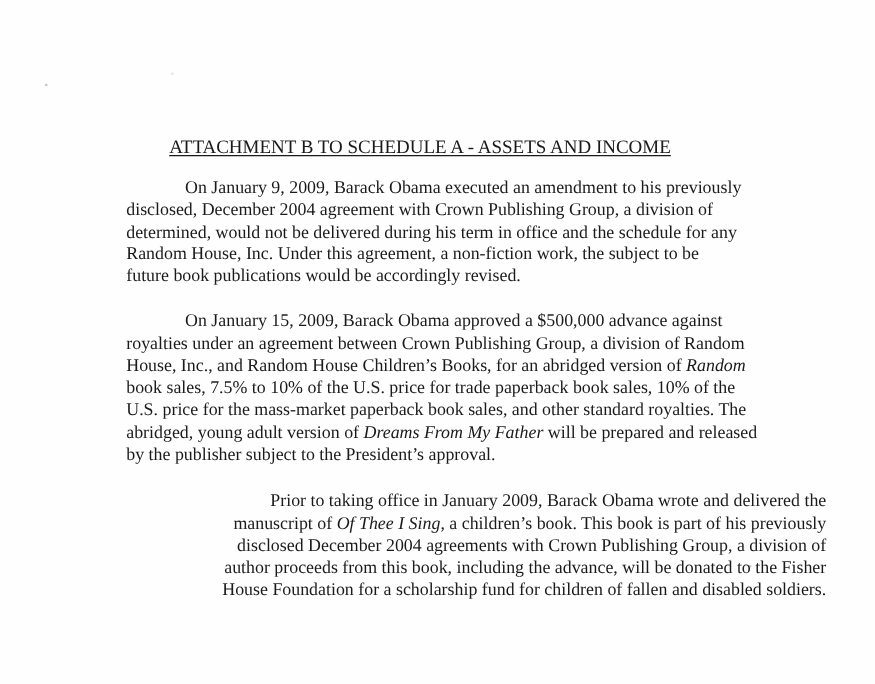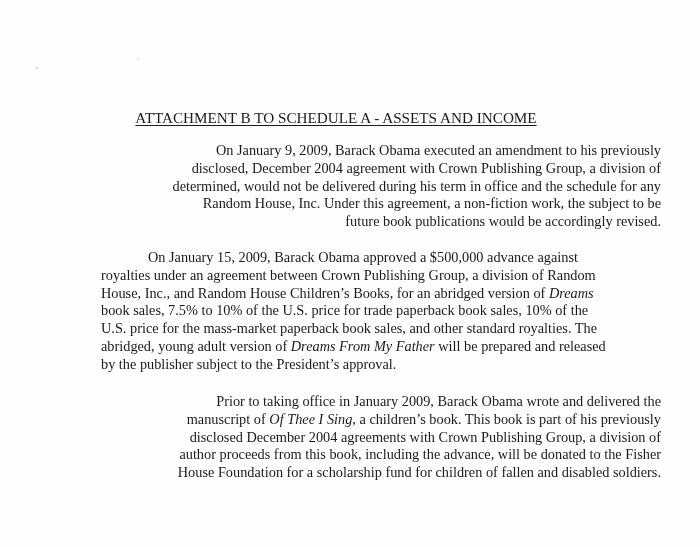--- a/index.html
+++ b/index.html
@@ -48,21 +48,21 @@
       font-size: 14.3px;
       line-height: 17.8px;
     }
     .para .line {
       display: block;
       white-space: nowrap;
     }
     .para .line.indent {
       padding-left: 47px;
     }
-    .p1 { top: 142px; text-align: right; }
+    .p1 { top: 142px; }
     .p2 { top: 249px; }
     .p3 { top: 393px; text-align: right; }
     em { font-style: italic; }
   </style>
 </head>
 <body>
 
 <div class="page">
   <span class="speck" style="left:36px;top:67px;"></span>
   <span class="speck" style="left:137px;top:58px;opacity:0.3;"></span>
@@ -73,21 +73,21 @@
   <div class="para p1">
       <span class="line indent"><span>On January 9, 2009, Barack Obama executed an amendment to his previously</span></span>
       <span class="line"><span>disclosed, December 2004 agreement with Crown Publishing Group, a division of</span></span>
       <span class="line"><span>determined, would not be delivered during his term in office and the schedule for any</span></span>
       <span class="line"><span>Random House, Inc.  Under this agreement, a non-fiction work, the subject to be</span></span>
       <span class="line"><span>future book publications would be accordingly revised.</span></span>
     </div>
   <div class="para p2">
       <span class="line indent"><span>On January 15, 2009, Barack Obama approved a $500,000 advance against</span></span>
       <span class="line"><span>royalties under an agreement between Crown Publishing Group, a division of Random</span></span>
-      <span class="line"><span>House, Inc., and Random House Children’s Books, for an abridged version of </span><em>Dreams</em></span>
+      <span class="line"><span>House, Inc., and Random House Children’s Books, for an abridged version of </span><em>Random</em></span>
       <span class="line"><span>book sales, 7.5% to 10% of the U.S. price for trade paperback book sales, 10% of the</span></span>
       <span class="line"><span>U.S. price for the mass-market paperback book sales, and other standard royalties. The</span></span>
       <span class="line"><span>abridged, young adult version of </span><em>Dreams From My Father</em><span> will be prepared and released</span></span>
       <span class="line"><span>by the publisher subject to the President’s approval.</span></span>
     </div>
   <div class="para p3">
       <span class="line indent"><span>Prior to taking office in January 2009, Barack Obama wrote and delivered the</span></span>
       <span class="line"><span>manuscript of </span><em>Of Thee I Sing</em><span>, a children’s book.  This book is part of his previously</span></span>
       <span class="line"><span>disclosed December 2004 agreements with Crown Publishing Group, a division of</span></span>
       <span class="line"><span>author proceeds from this book, including the advance, will be donated to the Fisher</span></span>

